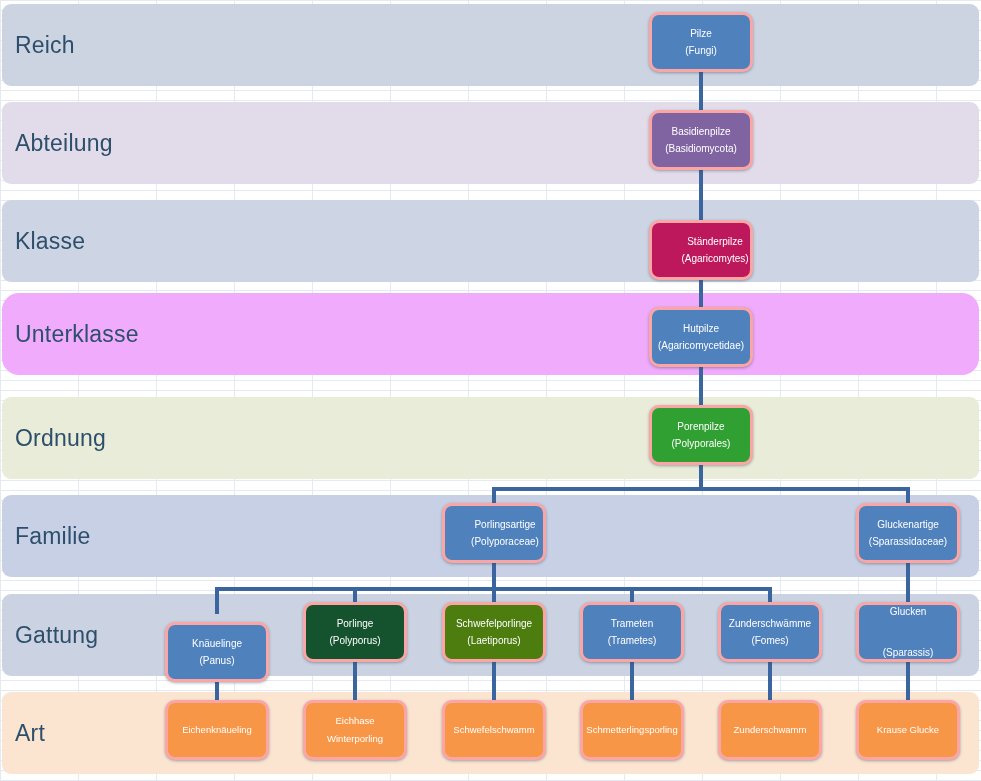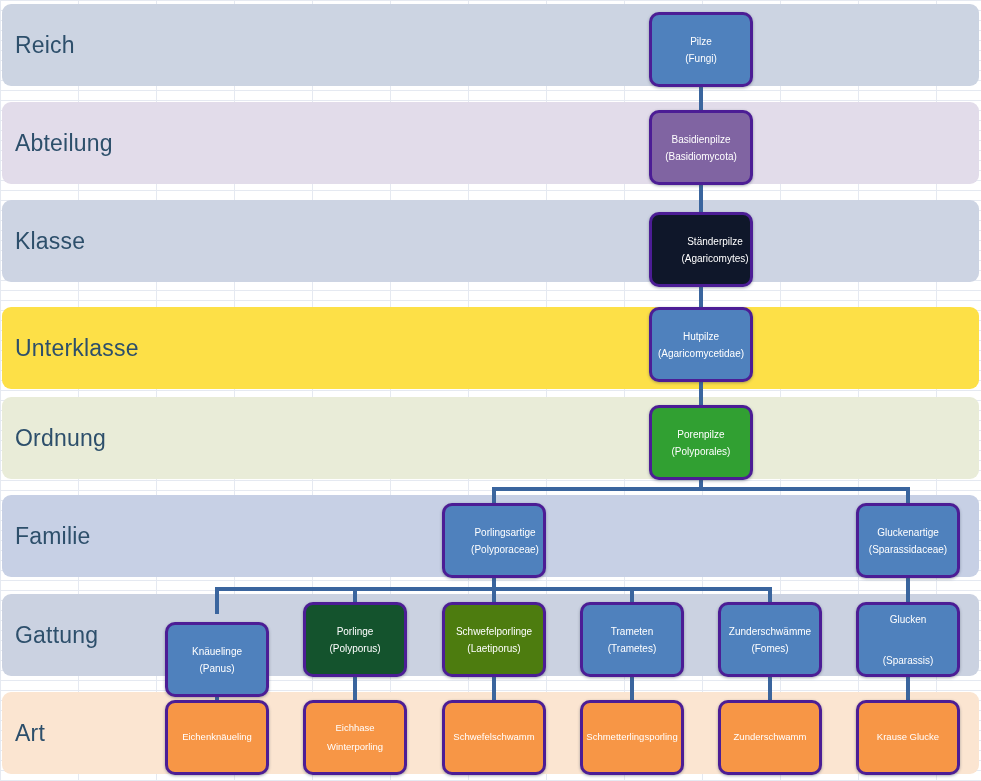--- a/index.html
+++ b/index.html
@@ -26,22 +26,22 @@
     display:flex;align-items:center;
   }
   .band-label{
     margin-left:13px;
     font-size:23px;
     color:var(--label-text);
     letter-spacing:.2px;
   }
   .connector{position:absolute;background:var(--connector);z-index:2;}
   .node{
-    position:absolute;width:104px;height:75px;box-sizing:border-box;
-    border:3px solid #4c1d95;border-radius:10px;z-index:3;
+    position:absolute;width:104px;height:60px;box-sizing:border-box;
+    border:3px solid #fca5a5;border-radius:10px;z-index:3;
     display:flex;flex-direction:column;align-items:center;justify-content:center;
     gap:6px;text-align:center;color:#ffffff;
     box-shadow:0 1px 3px rgba(60,70,90,.45);
   }
   .node .l1,.node .l2{font-size:10px;line-height:1.1;display:block;white-space:nowrap;}
   .node.art .l1,.node.art .l2{font-size:9.5px;white-space:normal;line-height:1.3;}
   .l2:empty{display:none;}
 </style>
 </head>
 <body>
@@ -50,21 +50,21 @@
 
 <div class="band" style="top: 4px; background: rgb(204, 212, 226);">
     <span class="band-label">Reich</span>
   </div>
 <div class="band" style="top: 102px; background: rgb(226, 220, 234);">
     <span class="band-label">Abteilung</span>
   </div>
 <div class="band" style="top: 200px; background: rgb(205, 212, 227);">
     <span class="band-label">Klasse</span>
   </div>
-<div class="band" style="top: 307px; background: #fde047;">
+<div class="band" style="top: 293px; background: #f0abfc; border-radius: 17px;">
     <span class="band-label">Unterklasse</span>
   </div>
 <div class="band" style="top: 397px; background: rgb(233, 236, 216);">
     <span class="band-label">Ordnung</span>
   </div>
 <div class="band" style="top: 495px; background: rgb(199, 208, 229);">
     <span class="band-label">Familie</span>
   </div>
 <div class="band" style="top: 594px; background: rgb(203, 210, 225);">
     <span class="band-label">Gattung</span>
@@ -93,21 +93,21 @@
 <div class="connector" style="left:906px;top:640px;width:4px;height:70px"></div>
 
 <div class="node" style="left: 649px; top: 12px; background: rgb(79, 129, 189);">
   <span class="l1">Pilze</span>
   <span class="l2">(Fungi)</span>
 </div>
 <div class="node" style="left: 649px; top: 110px; background: rgb(128, 100, 162);">
   <span class="l1">Basidienpilze</span>
   <span class="l2">(Basidiomycota)</span>
 </div>
-<div class="node" style="left: 649px; top: 212px; background: #0f172a; padding-left: 28px;">
+<div class="node" style="left: 649px; top: 220px; background: #be185d; padding-left: 28px;">
   <span class="l1">Ständerpilze</span>
   <span class="l2">(Agaricomytes)</span>
 </div>
 <div class="node" style="left: 649px; top: 307px; background: rgb(79, 129, 189);">
   <span class="l1">Hutpilze</span>
   <span class="l2">(Agaricomycetidae)</span>
 </div>
 <div class="node" style="left: 649px; top: 405px; background: rgb(49, 160, 50);">
   <span class="l1">Porenpilze</span>
   <span class="l2">(Polyporales)</span>

